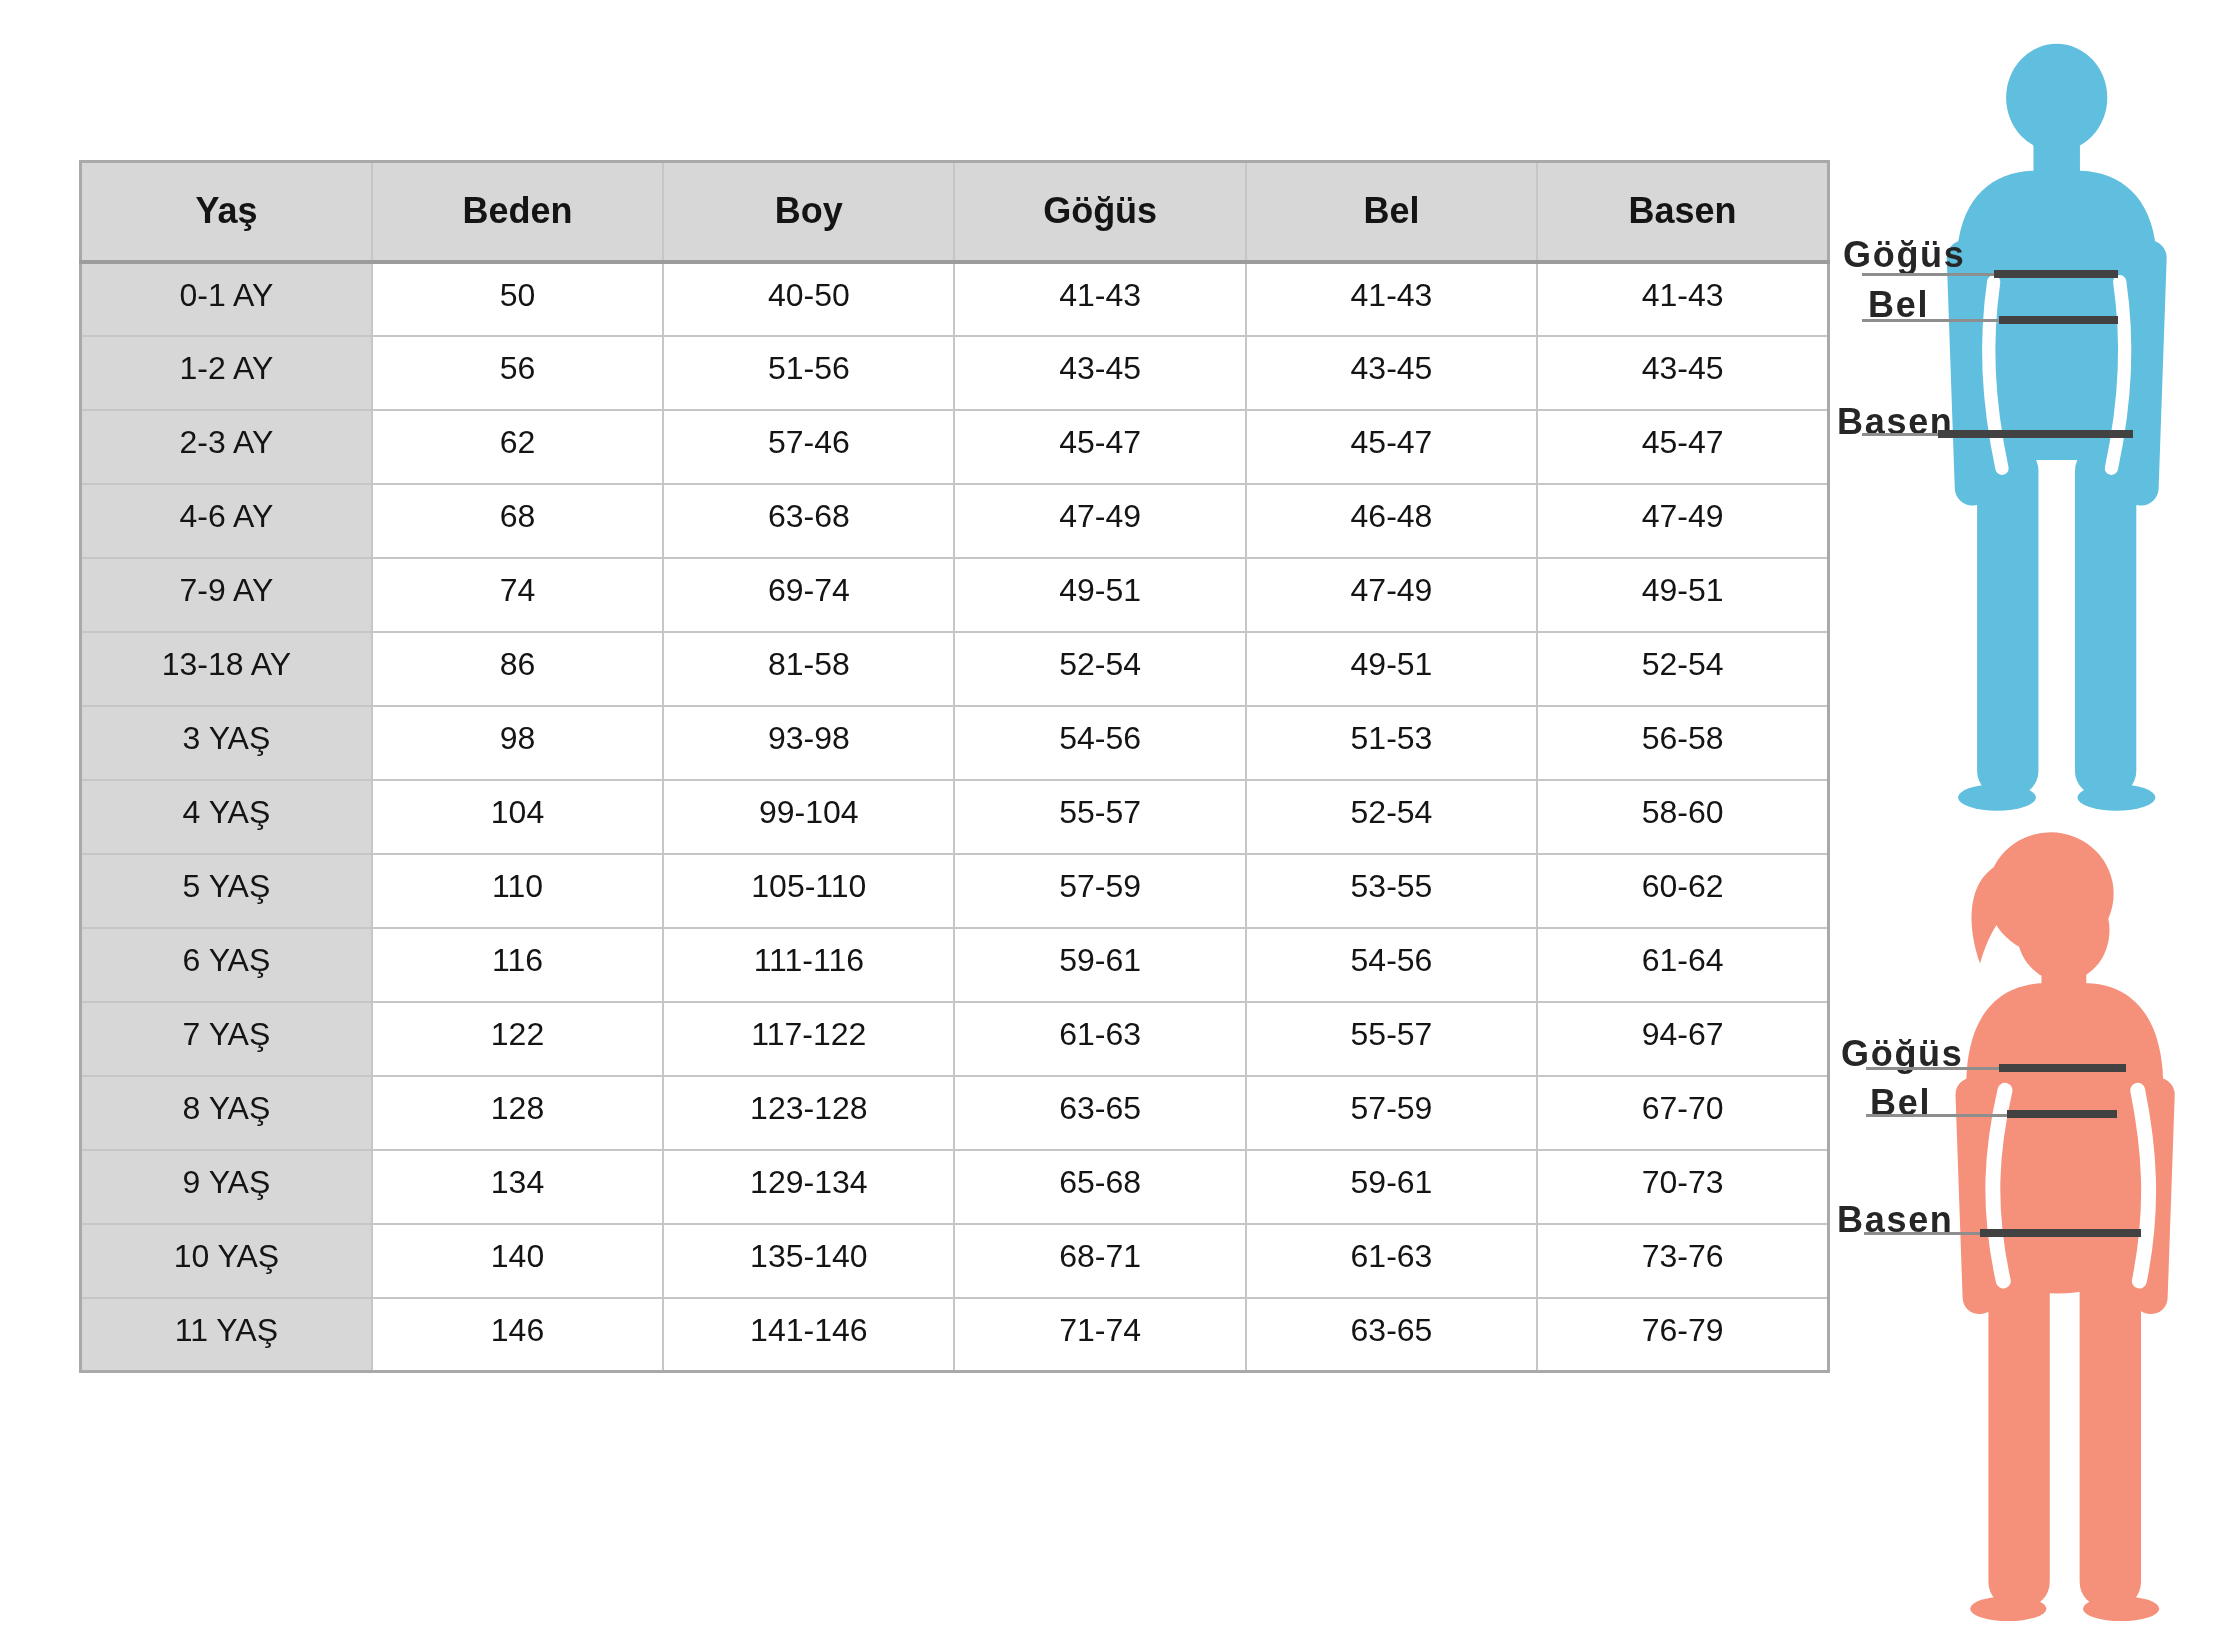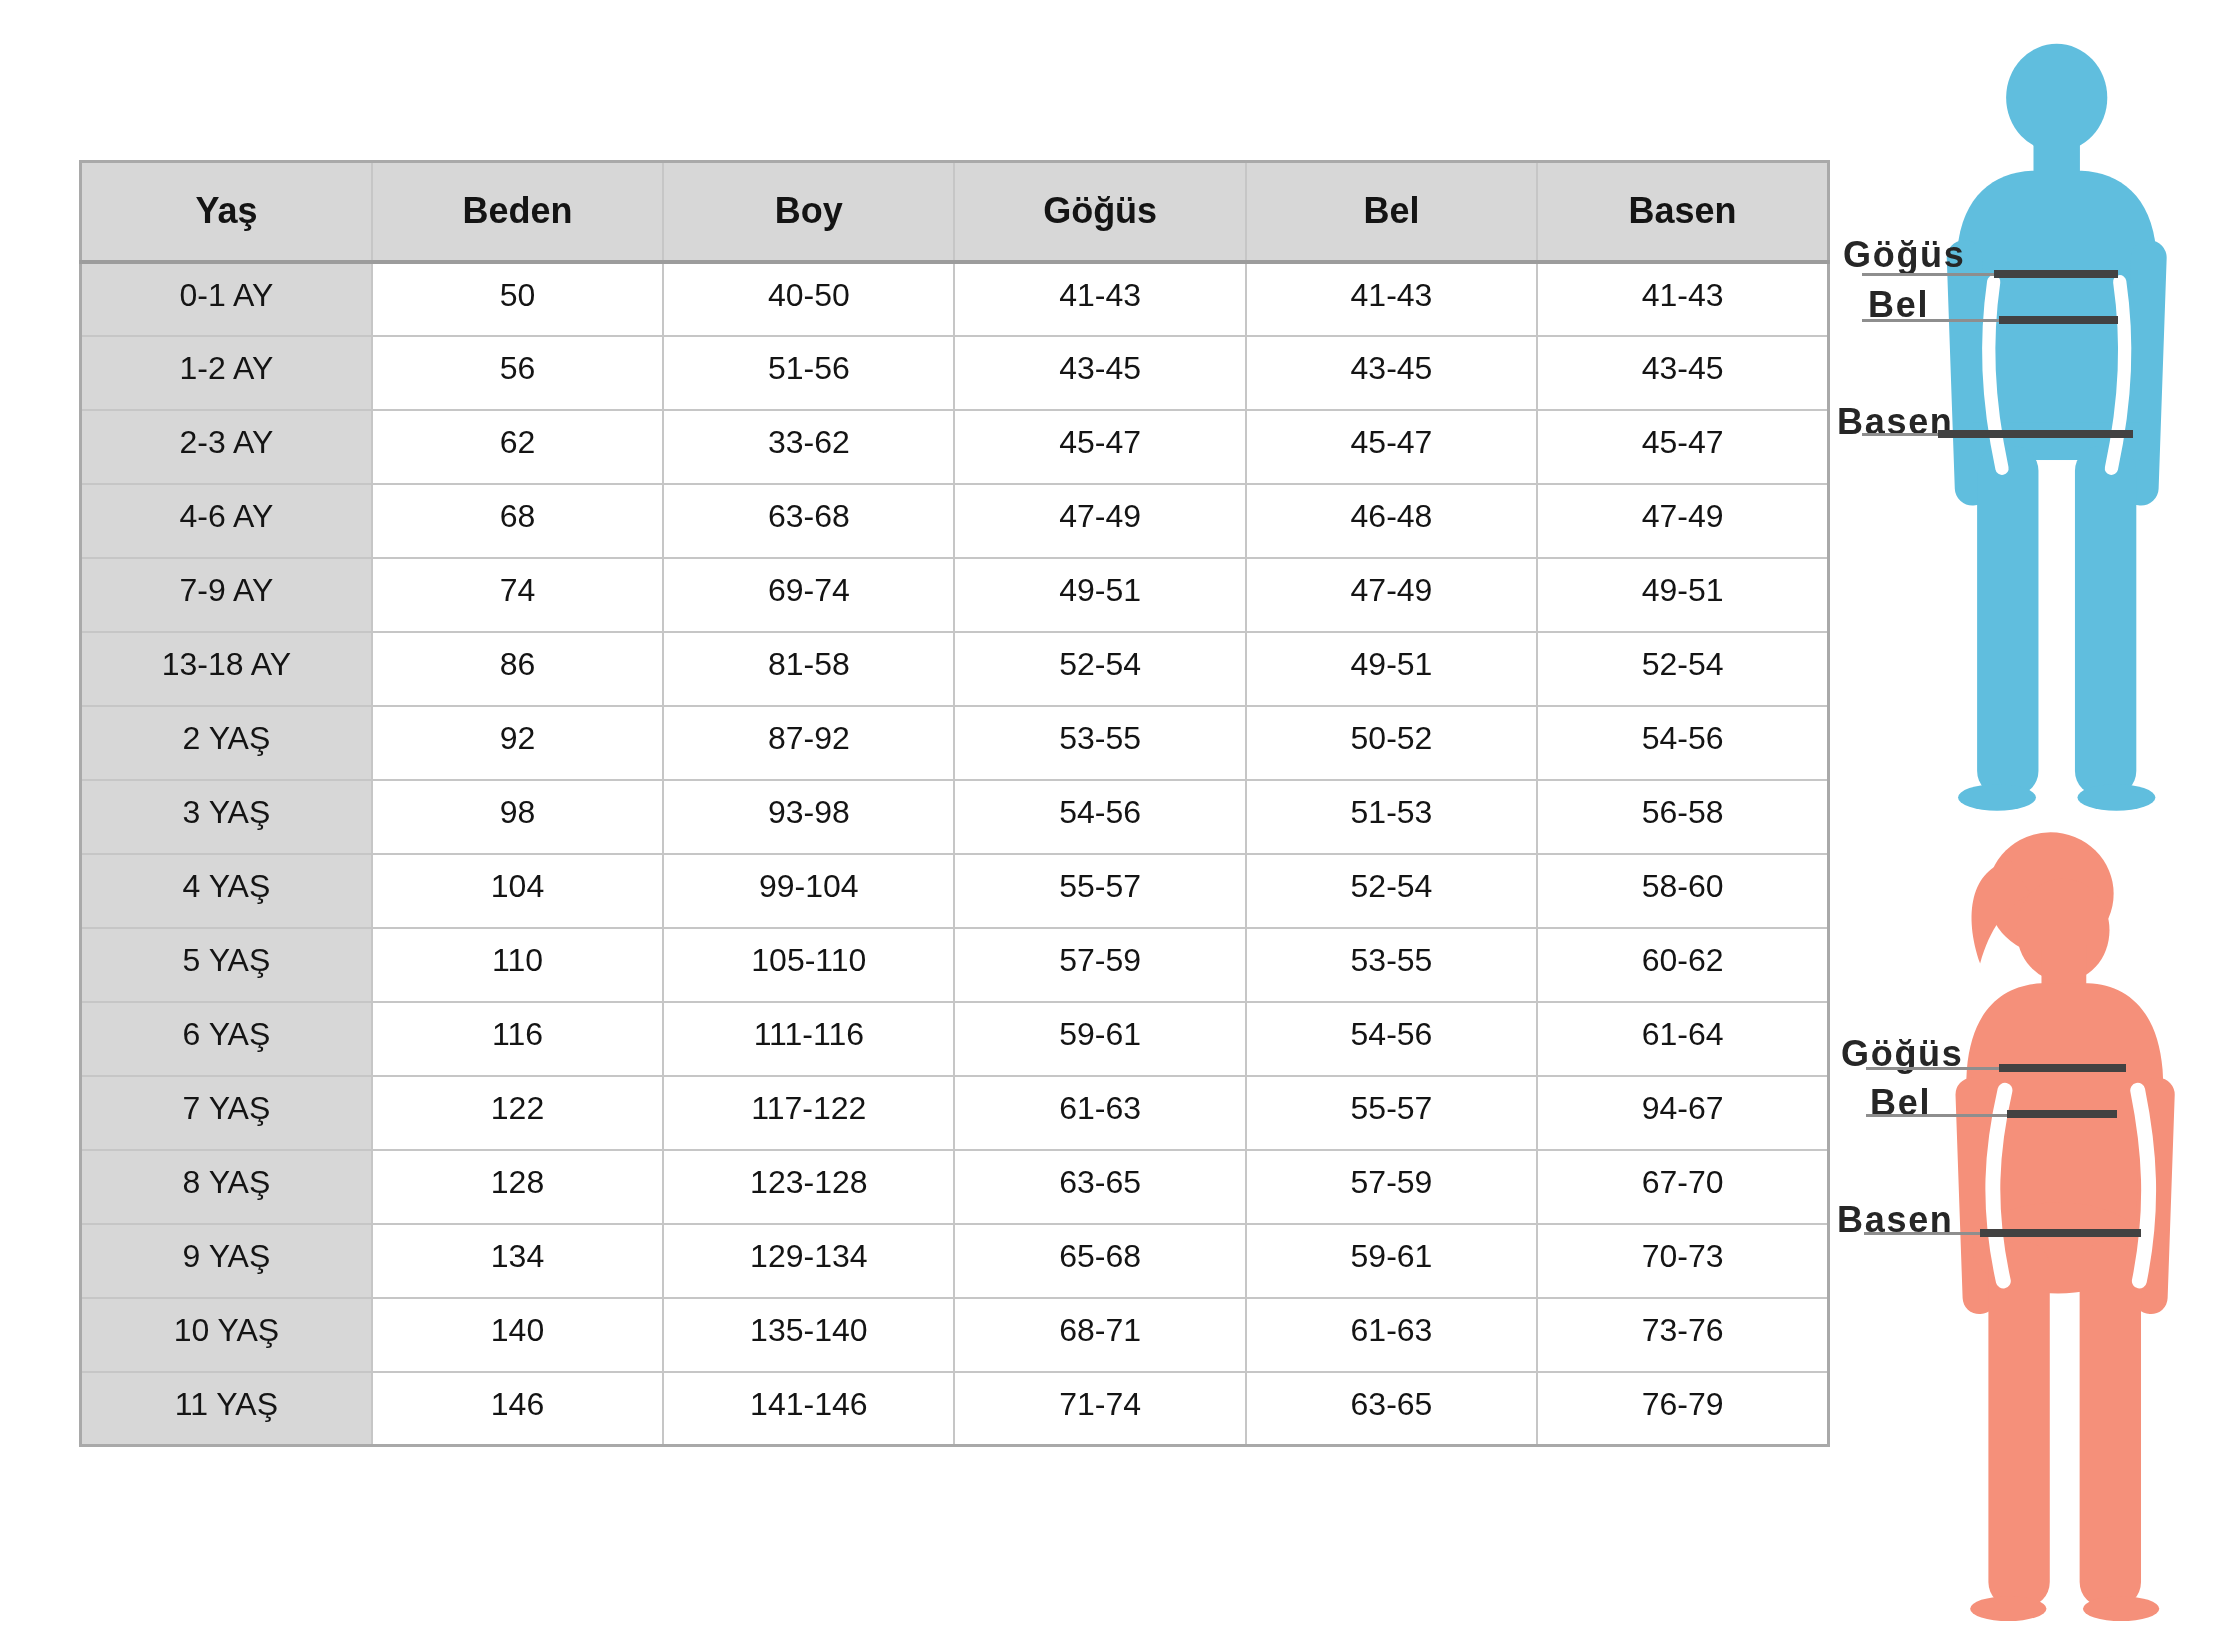--- a/index.html
+++ b/index.html
@@ -105,21 +105,21 @@
           <td class="rowhead">1-2 AY</td>
           <td>56</td>
           <td>51-56</td>
           <td>43-45</td>
           <td>43-45</td>
           <td>43-45</td>
         </tr>
         <tr>
           <td class="rowhead">2-3 AY</td>
           <td>62</td>
-          <td>33-62</td>
+          <td>57-46</td>
           <td>45-47</td>
           <td>45-47</td>
           <td>45-47</td>
         </tr>
         <tr>
           <td class="rowhead">4-6 AY</td>
           <td>68</td>
           <td>63-68</td>
           <td>47-49</td>
           <td>46-48</td>
@@ -135,28 +135,20 @@
         </tr>
         <tr>
           <td class="rowhead">13-18 AY</td>
           <td>86</td>
           <td>81-58</td>
           <td>52-54</td>
           <td>49-51</td>
           <td>52-54</td>
         </tr>
         <tr>
-          <td class="rowhead">2 YAŞ</td>
-          <td>92</td>
-          <td>87-92</td>
-          <td>53-55</td>
-          <td>50-52</td>
-          <td>54-56</td>
-        </tr>
-        <tr>
           <td class="rowhead">3 YAŞ</td>
           <td>98</td>
           <td>93-98</td>
           <td>54-56</td>
           <td>51-53</td>
           <td>56-58</td>
         </tr>
         <tr>
           <td class="rowhead">4 YAŞ</td>
           <td>104</td>

